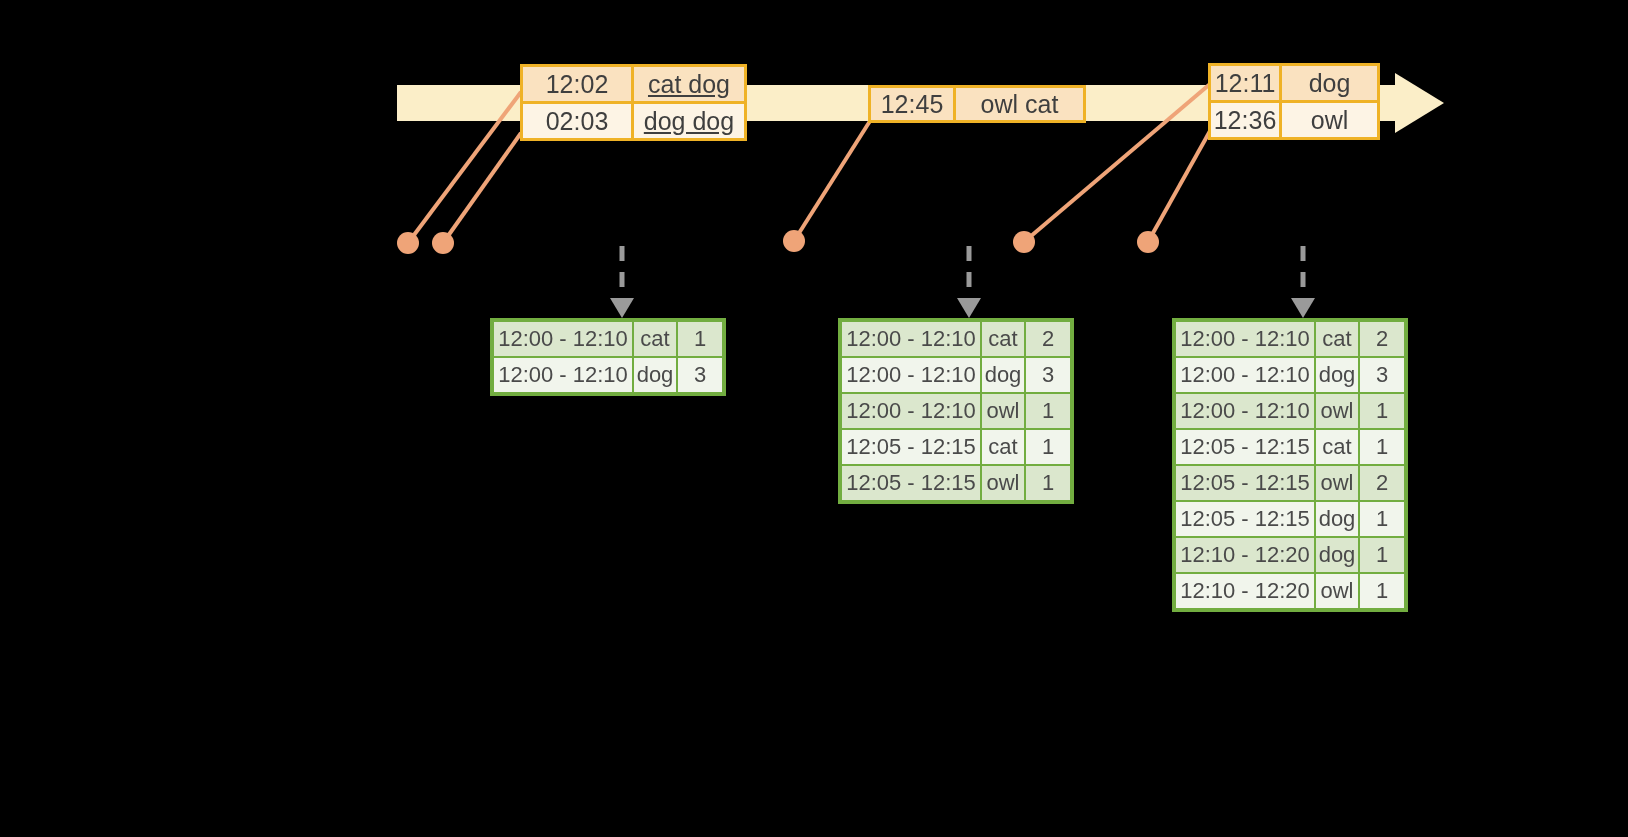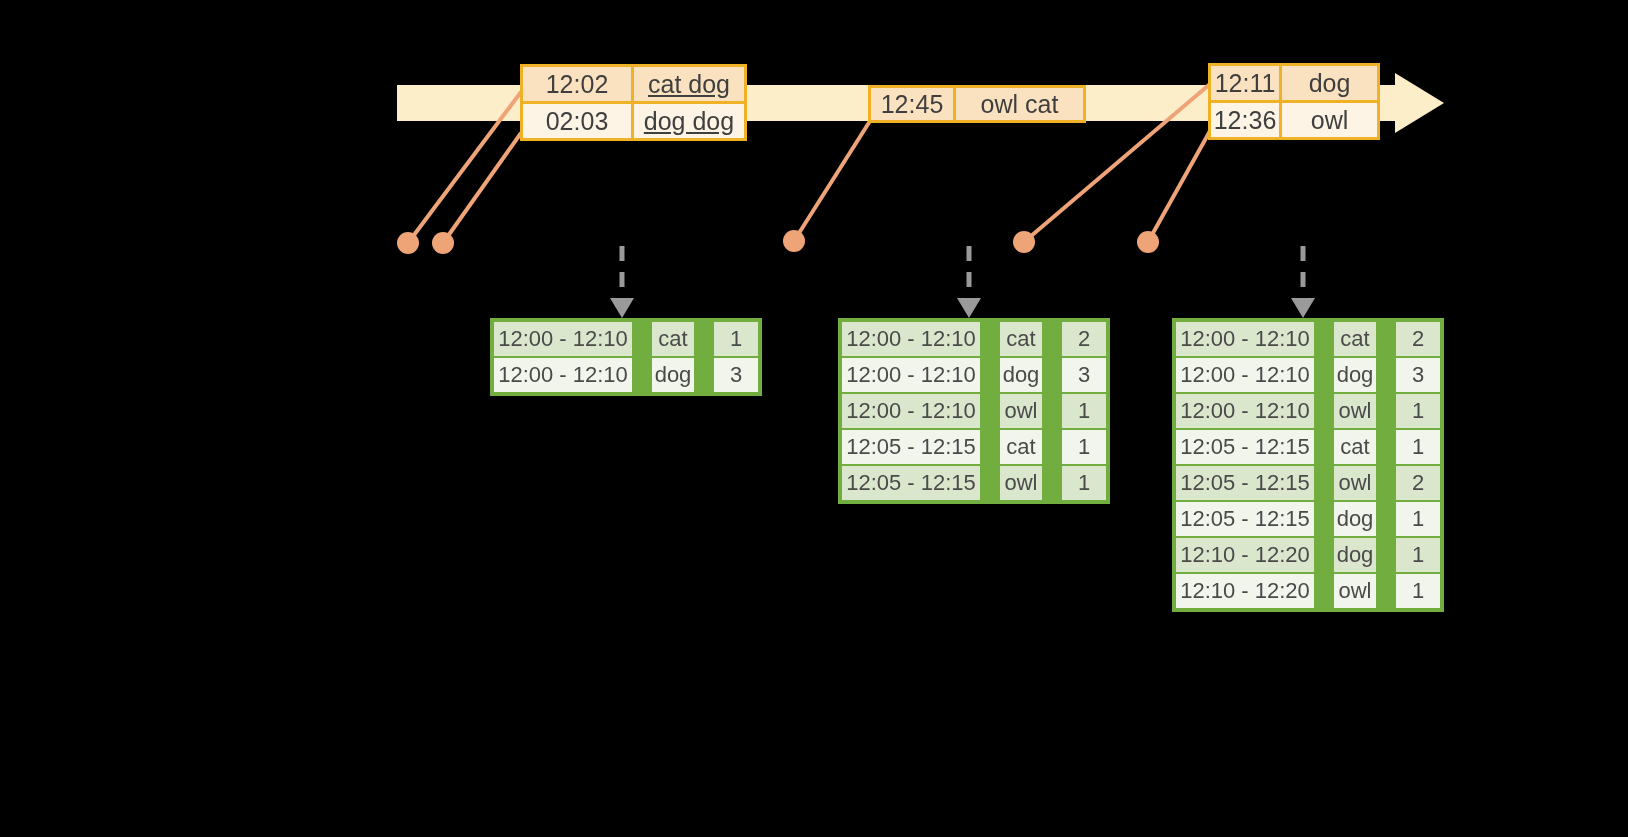--- a/index.html
+++ b/index.html
@@ -18,21 +18,21 @@
   .ot .cell{height:34px;font-size:25px;color:#3F3F3F;}
   .ot .row:nth-child(odd) .cell{background:#FAE2C0;}
   .ot .row:nth-child(even) .cell{background:#FDF4E5;}
   .ot.t2 .cell{height:32px;}
   .t1{left:520px;top:64px;}   .t1 .c0{width:108px;} .t1 .c1{width:110px;text-decoration:underline;}
   .t2{left:868px;top:85px;}   .t2 .c0{width:82px;} .t2 .c1{width:127px;}
   .t3{left:1208px;top:63px;}  .t3 .c0{width:68px;} .t3 .c1{width:95px;}
 
   
   .gt{background:#72AD40;padding:4px;gap:2px;}
-  .gt .row{gap:20px;}
+  .gt .row{gap:2px;}
   .gt .cell{height:34px;font-size:22px;color:#4A4A4A;}
   .gt .row:nth-child(odd) .cell{background:#DBE7CD;}
   .gt .row:nth-child(even) .cell{background:#F1F5EC;}
   .gt .c0{width:138px;} .gt .c1{width:42px;} .gt .c2{width:44px;}
   .ga{left:490px;top:318px;}
   .gb{left:838px;top:318px;}
   .gc{left:1172px;top:318px;}
 </style>
 </head>
 <body>

